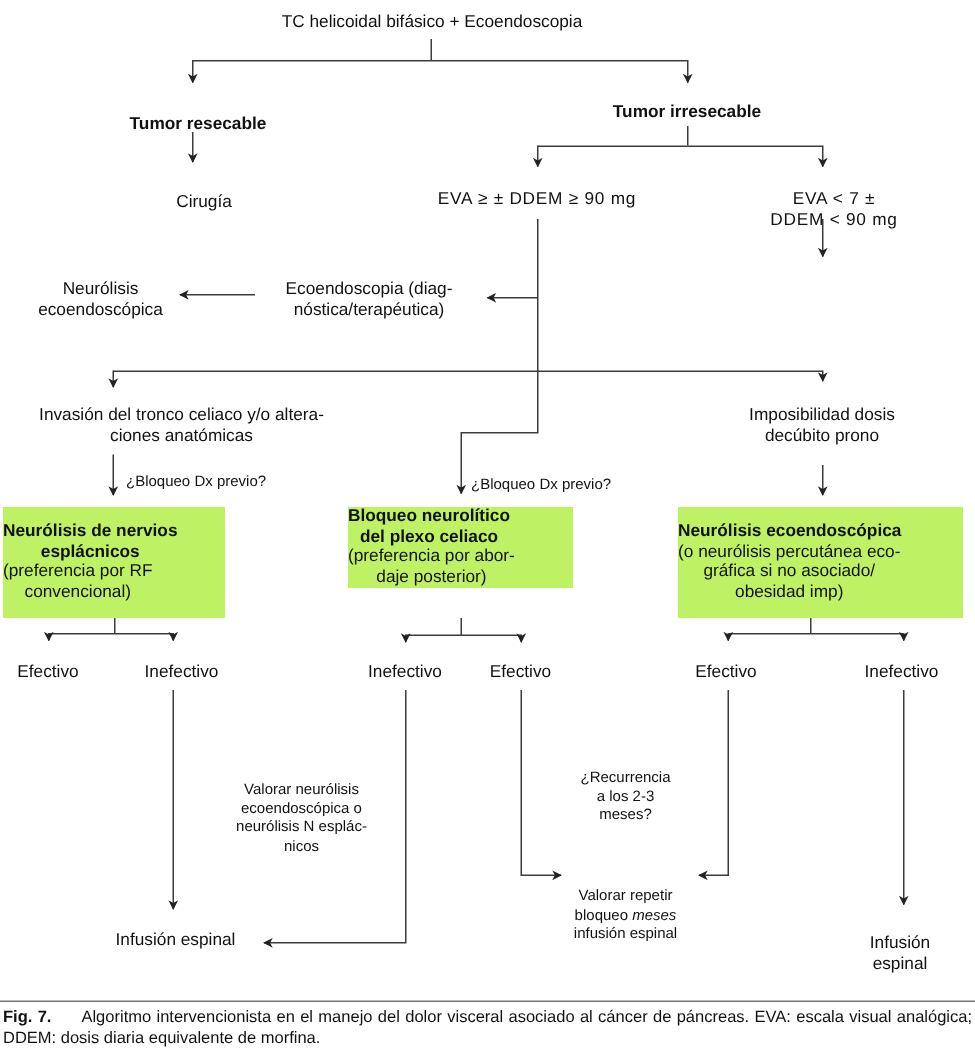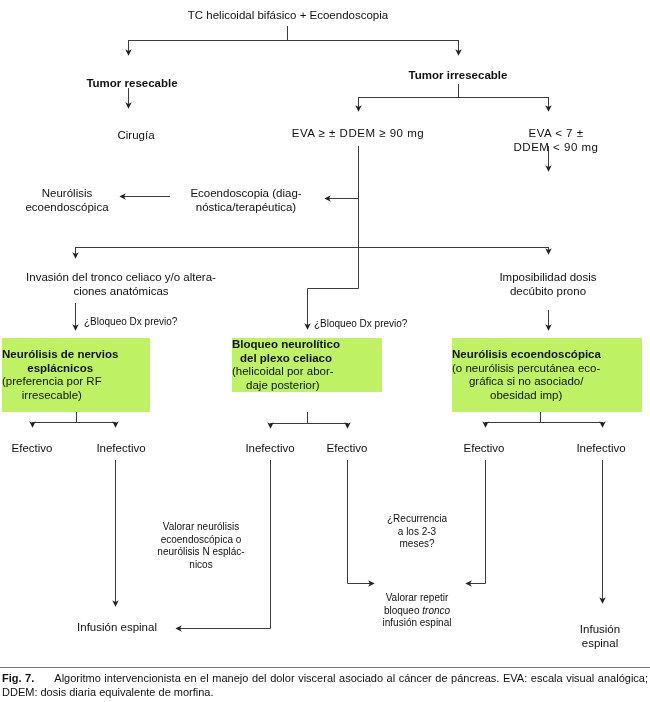--- a/index.html
+++ b/index.html
@@ -91,24 +91,24 @@
   <div class="t" style="left:121px;top:270px;width:250px;">Invasión del tronco celiaco y/o altera-
 ciones anatómicas</div>
   <div class="t" style="left:548px;top:270px;">Imposibilidad dosis
 decúbito prono</div>
 
   <div class="t sm la" style="left:84px;top:316px;">¿Bloqueo Dx previo?</div>
   <div class="t sm la" style="left:314px;top:318px;">¿Bloqueo Dx previo?</div>
 
   <div class="gbox" style="left:2px;top:338px;width:148px;height:74px;"><div class="bt">Neurólisis de nervios
 esplácnicos</div><div>(preferencia por RF
-irresecable)</div></div>
+convencional)</div></div>
 
   <div class="gbox" style="left:232px;top:338px;width:150px;height:54px;"><div class="bt">Bloqueo neurolítico
-del plexo celiaco</div><div>(helicoidal por abor-
+del plexo celiaco</div><div>(preferencia por abor-
 daje posterior)</div></div>
 
   <div class="gbox" style="left:452px;top:338px;width:190px;height:74px;"><div class="bt">Neurólisis ecoendoscópica</div><div>(o neurólisis percutánea eco-
 gráfica si no asociado/
 obesidad imp)</div></div>
 
   <div class="t" style="left:32px;top:441px;">Efectivo</div>
   <div class="t" style="left:121px;top:441px;">Inefectivo</div>
   <div class="t" style="left:270px;top:441px;">Inefectivo</div>
   <div class="t" style="left:347px;top:441px;">Efectivo</div>
@@ -116,21 +116,21 @@
   <div class="t" style="left:601px;top:441px;">Inefectivo</div>
 
   <div class="t sm" style="left:201px;top:521px;">Valorar neurólisis
 ecoendoscópica o
 neurólisis N esplác-
 nicos</div>
   <div class="t sm" style="left:417px;top:513px;">¿Recurrencia
 a los 2-3
 meses?</div>
 
-  <div class="t sm ml" style="left:417px;top:564px;margin-top:28px;"><span>Valorar repetir</span><br><span>bloqueo </span><i>tronco</i><br><span>infusión espinal</span></div>
+  <div class="t sm ml" style="left:417px;top:564px;margin-top:28px;"><span>Valorar repetir</span><br><span>bloqueo </span><i>meses</i><br><span>infusión espinal</span></div>
 
   <div class="t" style="left:117px;top:620px;">Infusión espinal</div>
   <div class="t" style="left:600px;top:622px;">Infusión espinal</div>
 
   <div class="rule" style="top:667px;"></div>
   <div class="caption"><span class="b">Fig. 7.</span><span>Algoritmo intervencionista en el manejo del dolor visceral asociado al cáncer de páncreas. EVA: escala visual analógica; DDEM: dosis diaria equivalente de morfina.</span></div>
 
 </div>
 
 </body></html>

